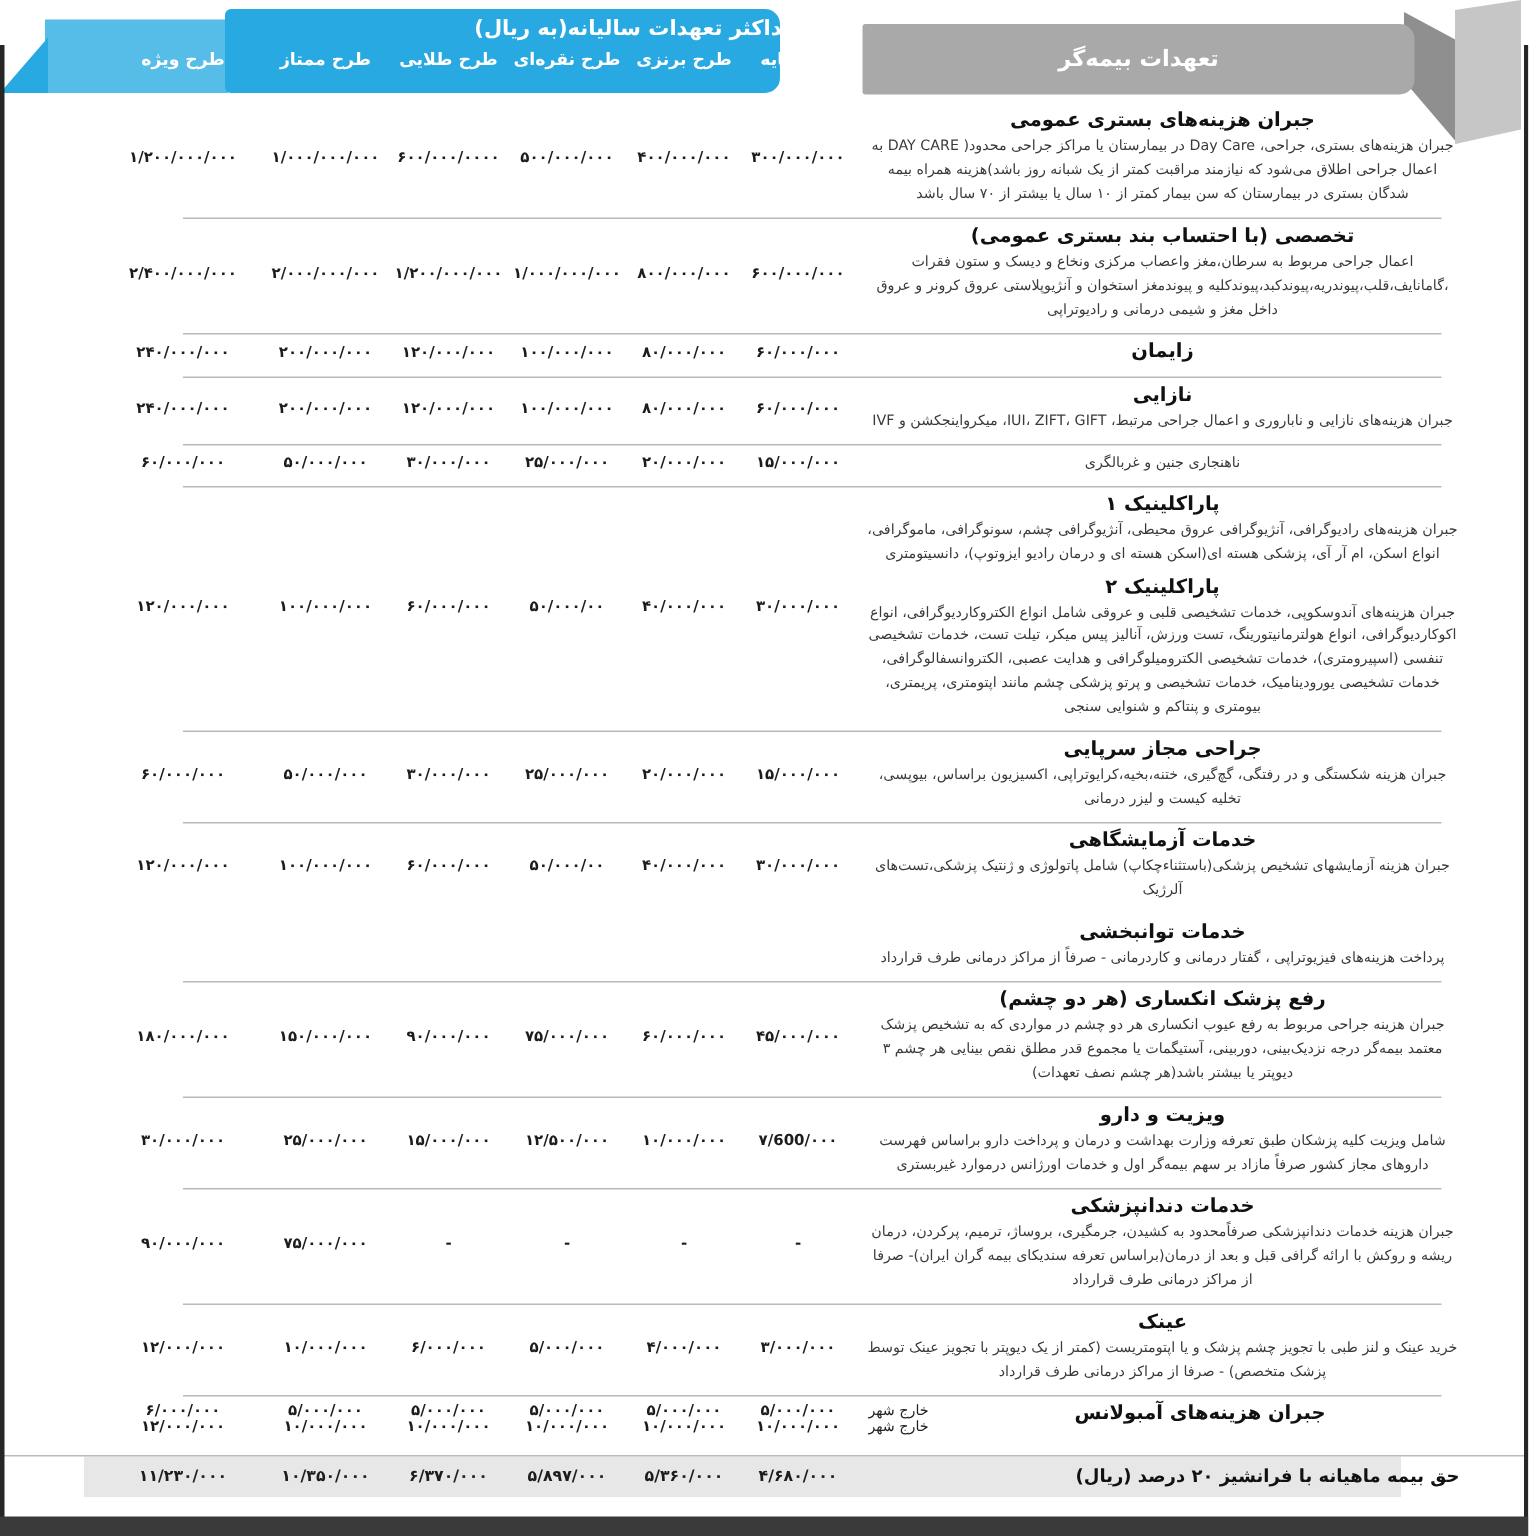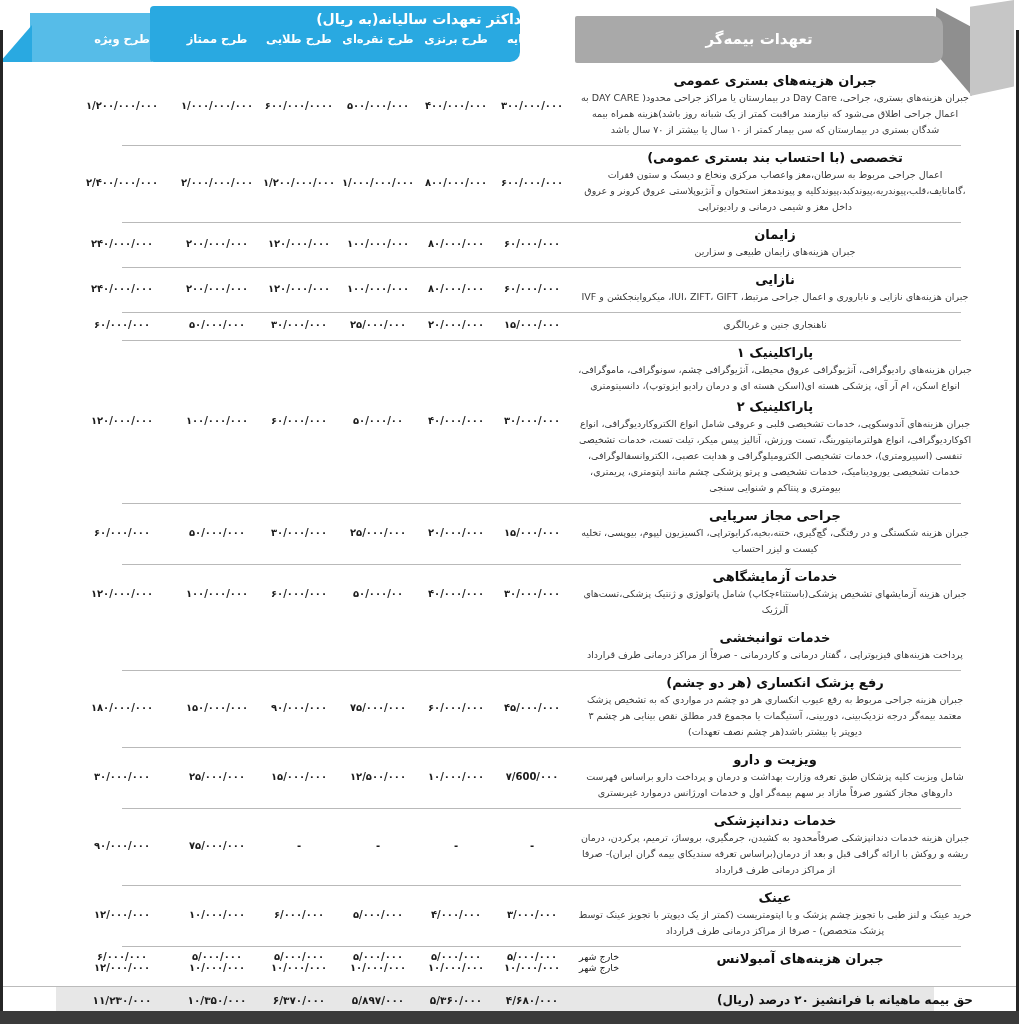--- a/index.html
+++ b/index.html
@@ -98,21 +98,20 @@
       <div class="cell val">۸۰۰/۰۰۰/۰۰۰</div>
       <div class="cell val">۱/۰۰۰/۰۰۰/۰۰۰</div>
       <div class="cell val">۱/۲۰۰/۰۰۰/۰۰۰</div>
       <div class="cell val">۲/۰۰۰/۰۰۰/۰۰۰</div>
       <div class="cell val">۲/۴۰۰/۰۰۰/۰۰۰</div>
     </div>
 
     <div class="row grid">
       <div class="cell oblig">
         <div class="row-title">زایمان</div>
-        <div class="row-desc">جبران هزینه‌های زایمان طبیعی و سزارین</div>
       </div>
       <div class="cell val">۶۰/۰۰۰/۰۰۰</div>
       <div class="cell val">۸۰/۰۰۰/۰۰۰</div>
       <div class="cell val">۱۰۰/۰۰۰/۰۰۰</div>
       <div class="cell val">۱۲۰/۰۰۰/۰۰۰</div>
       <div class="cell val">۲۰۰/۰۰۰/۰۰۰</div>
       <div class="cell val">۲۴۰/۰۰۰/۰۰۰</div>
     </div>
 
     <div class="row grid">
@@ -156,21 +155,21 @@
       <div class="cell val">۴۰/۰۰۰/۰۰۰</div>
       <div class="cell val">۵۰/۰۰۰/۰۰</div>
       <div class="cell val">۶۰/۰۰۰/۰۰۰</div>
       <div class="cell val">۱۰۰/۰۰۰/۰۰۰</div>
       <div class="cell val">۱۲۰/۰۰۰/۰۰۰</div>
     </div>
 
     <div class="row grid">
       <div class="cell oblig">
         <div class="row-title">جراحی مجاز سرپایی</div>
-        <div class="row-desc">جبران هزینه شکستگی و در رفتگی، گچ‌گیری، ختنه،بخیه،کرایوتراپی، اکسیزیون لیپوم، بیوپسی، تخلیه کیست و لیزر احتساب</div>
+        <div class="row-desc">جبران هزینه شکستگی و در رفتگی، گچ‌گیری، ختنه،بخیه،کرایوتراپی، اکسیزیون براساس، بیوپسی، تخلیه کیست و لیزر درمانی</div>
       </div>
       <div class="cell val">۱۵/۰۰۰/۰۰۰</div>
       <div class="cell val">۲۰/۰۰۰/۰۰۰</div>
       <div class="cell val">۲۵/۰۰۰/۰۰۰</div>
       <div class="cell val">۳۰/۰۰۰/۰۰۰</div>
       <div class="cell val">۵۰/۰۰۰/۰۰۰</div>
       <div class="cell val">۶۰/۰۰۰/۰۰۰</div>
     </div>
 
     <div class="row grid">

